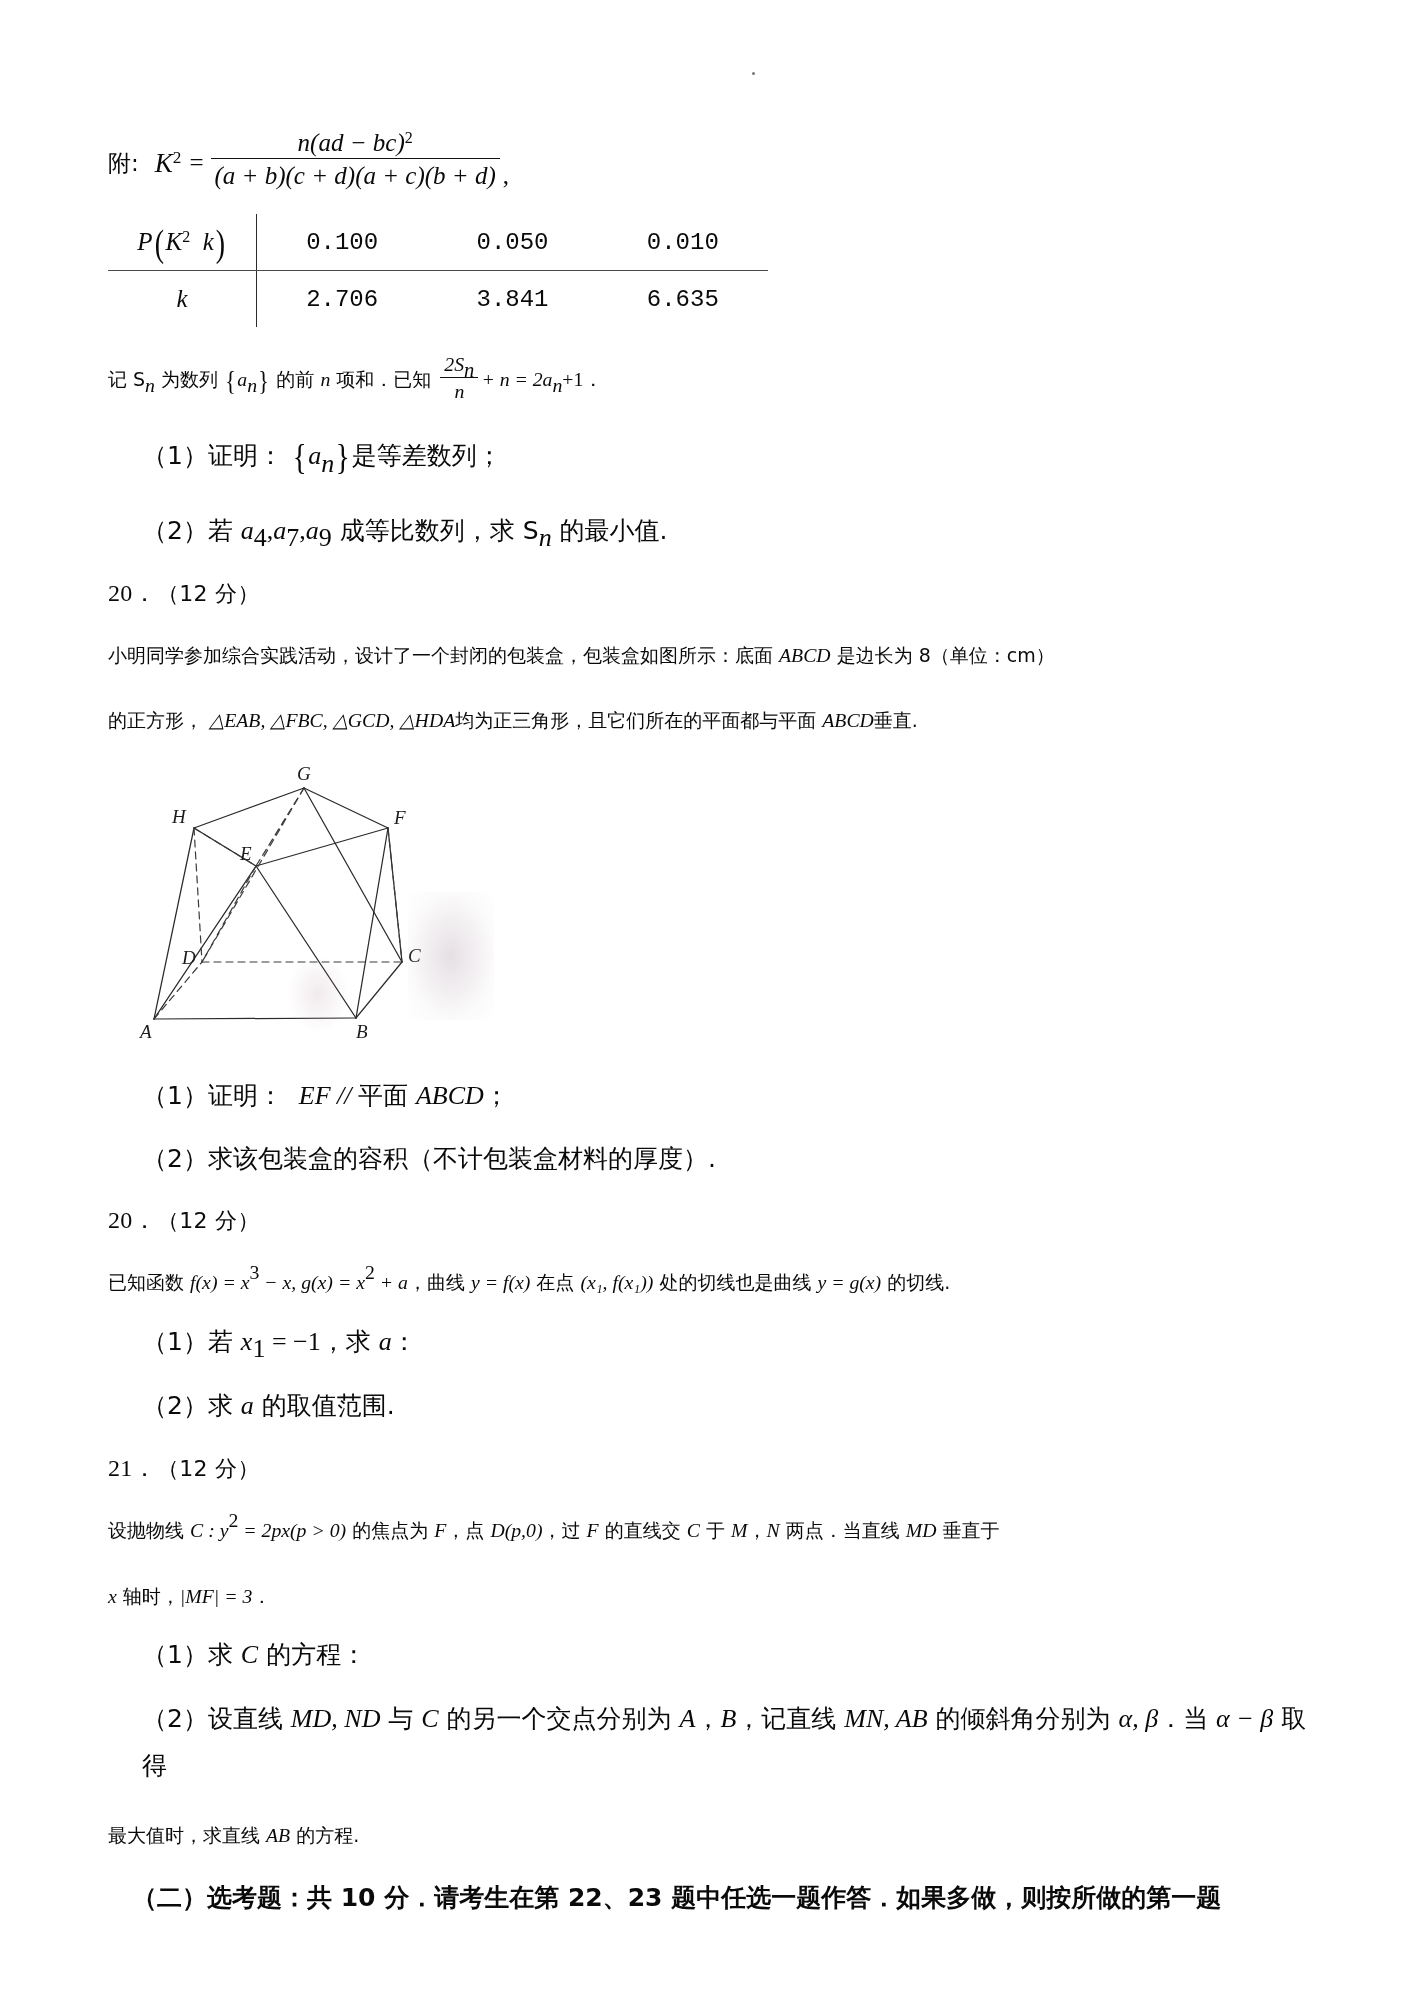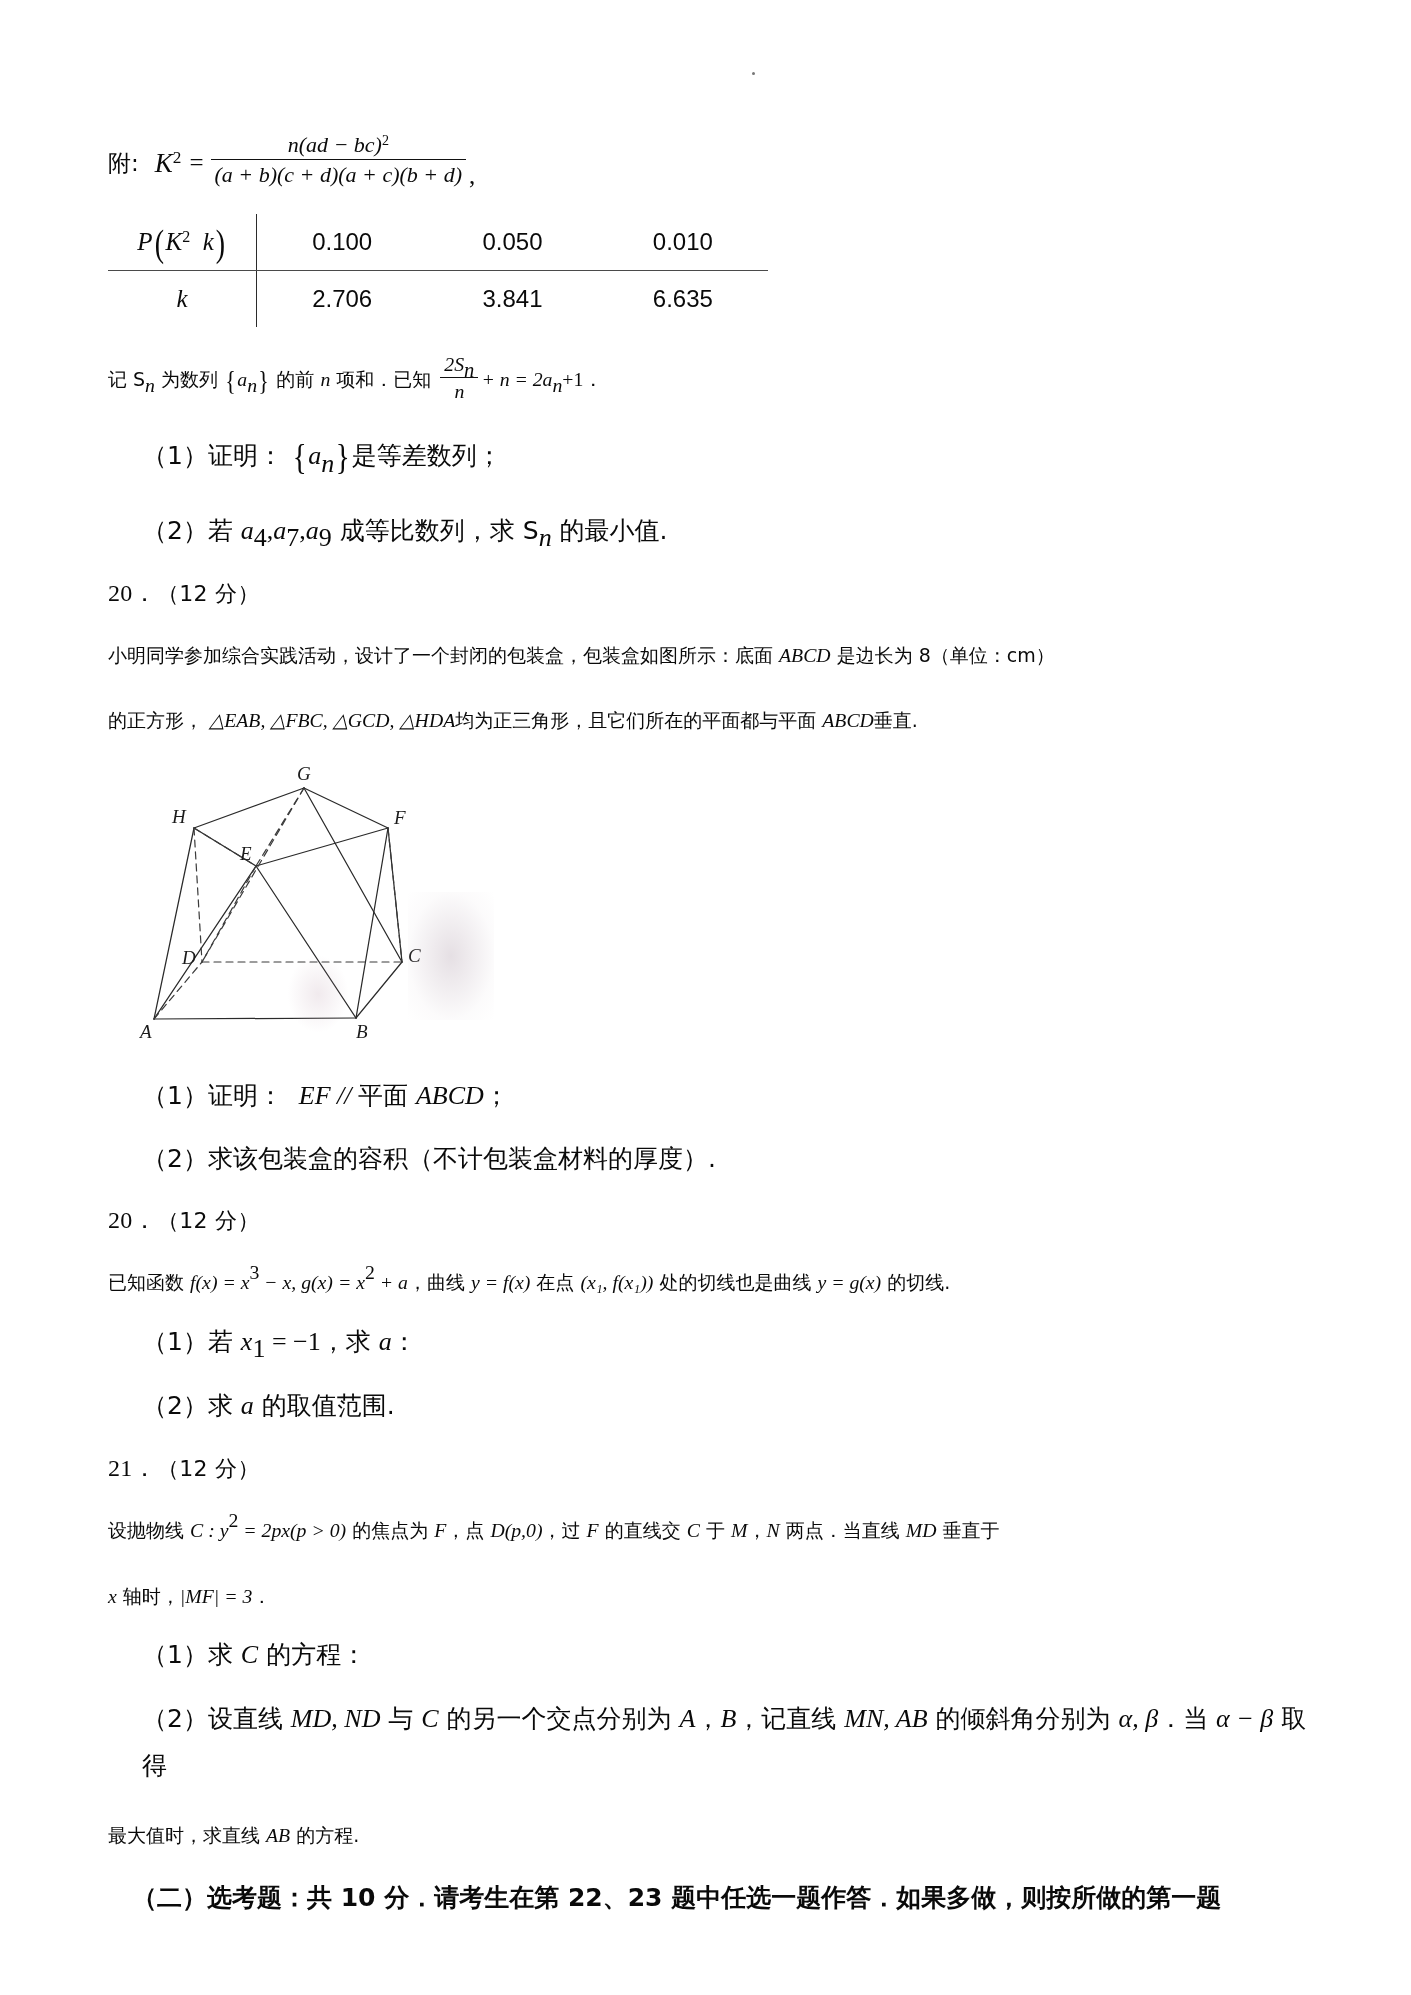--- a/index.html
+++ b/index.html
@@ -88,21 +88,21 @@
     height: 86px;
   }
   .fu-label {
     font-family: "DejaVu Sans", sans-serif;
     font-size: 23px;
     margin-right: 16px;
     white-space: nowrap;
   }
   .fu-k { font-size: 27px; margin-right: 8px; }
   .fu-eq { font-size: 25px; margin-right: 4px; }
-  .fu-frac { font-size: 22px; }
+  .fu-frac { font-size: 25px; }
   .fu-comma { font-size: 25px; align-self: flex-end; padding-bottom: 16px; }
 
   
   .stat-table {
     position: relative;
     width: 660px;
     margin-left: 0px;
     margin-top: -2px;
   }
   .stat-table .trow {
@@ -123,21 +123,21 @@
     margin: 0 0 0 0;
   }
   .stat-table .tcells {
     display: flex;
     flex: 1 1 auto;
   }
   .stat-table .tcell {
     flex: 1 1 0;
     text-align: center;
     font-size: 24px;
-    font-family: Liberation Sans, sans-serif;
+    font-family: Liberation Mono, monospace;
   }
   .stat-table .hrule {
     height: 0;
     border-top: 1.9px solid #4a4a4a;
     width: 660px;
     margin: 0;
   }
 
   
   .qnum {

